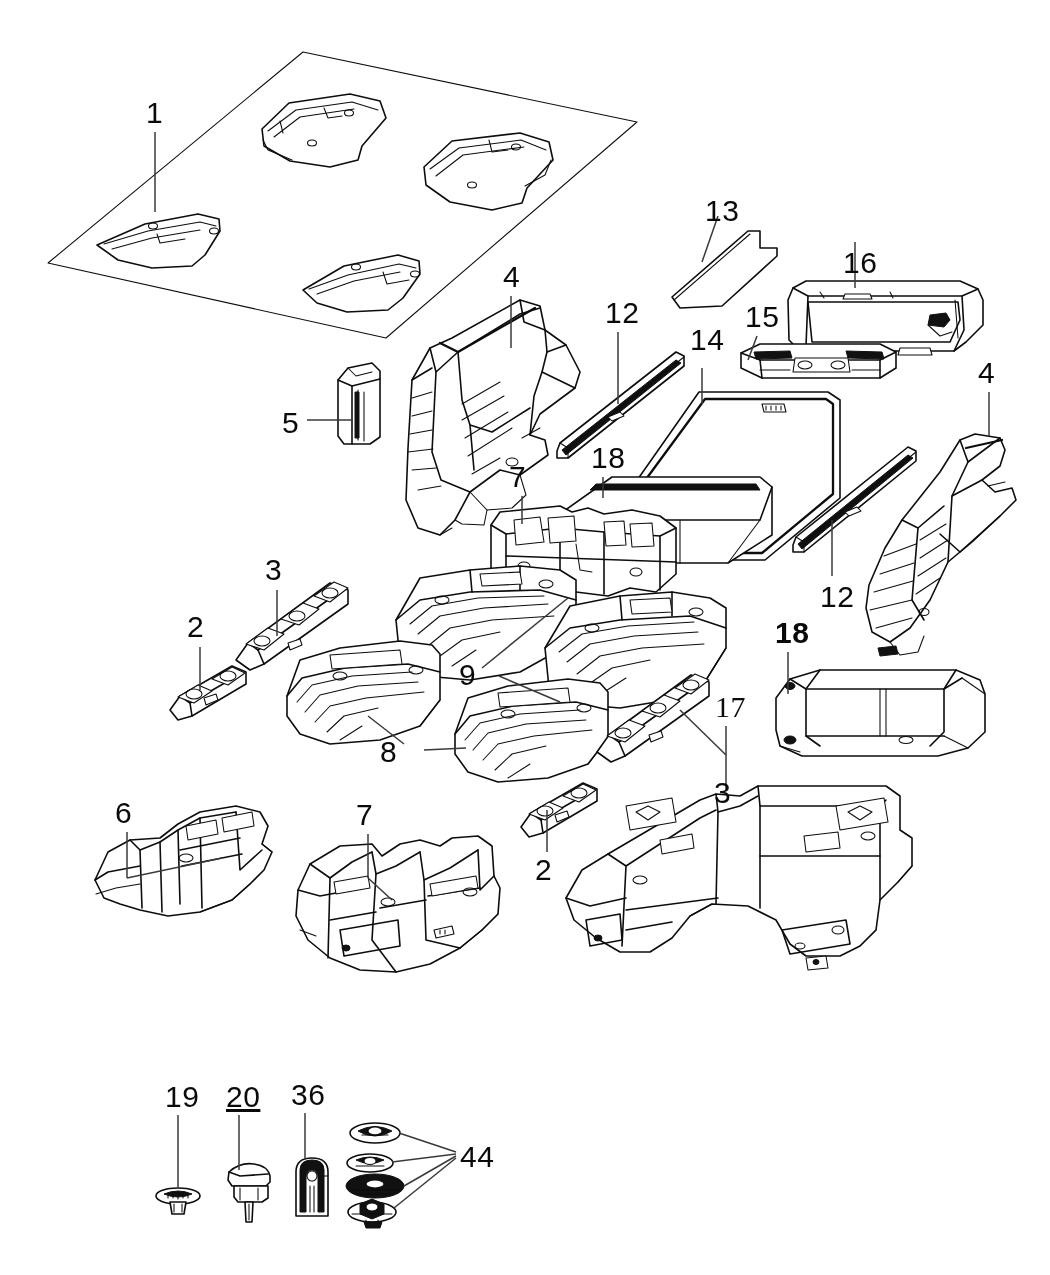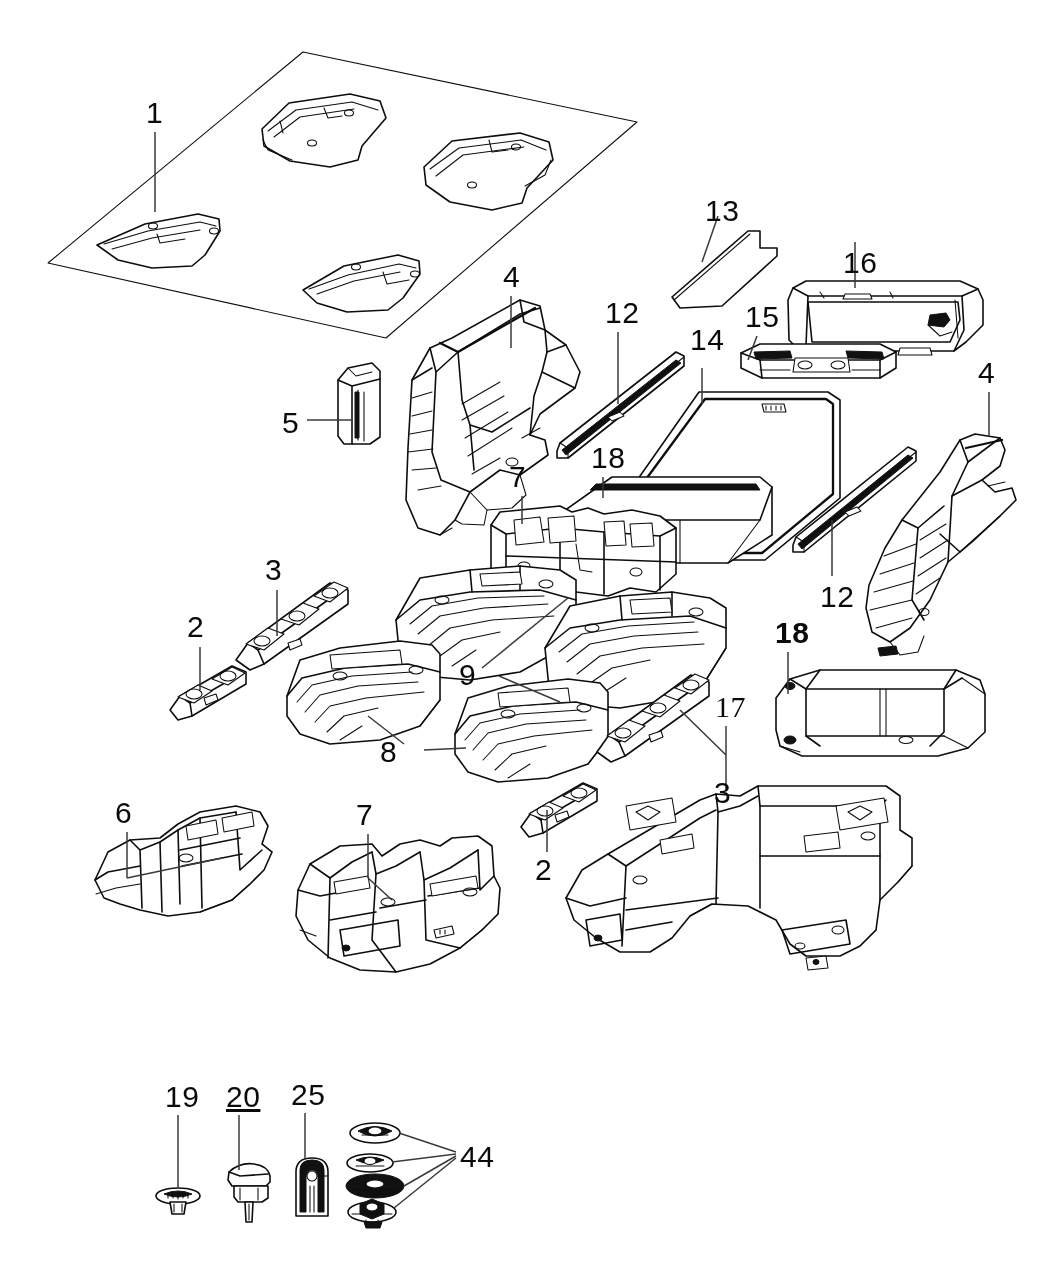--- a/index.html
+++ b/index.html
@@ -549,16 +549,16 @@
 <div class="callout" style="left:459px;top:660px;">9</div>
 <div class="callout" style="left:775px;top:618px;font-weight:bold;">18</div>
 <div class="callout" style="left:380px;top:737px;">8</div>
 <div class="callout" style="left:714px;top:778px;">3</div>
 <div class="callout" style="left:715px;top:692px;font-family:Liberation Serif, serif;">17</div>
 <div class="callout" style="left:535px;top:855px;">2</div>
 <div class="callout" style="left:115px;top:798px;">6</div>
 <div class="callout" style="left:356px;top:800px;">7</div>
 <div class="callout" style="left:165px;top:1082px;">19</div>
 <div class="callout" style="left:226px;top:1082px;text-decoration:underline;">20</div>
-<div class="callout" style="left:291px;top:1080px;">25</div>
+<div class="callout" style="left:291px;top:1080px;">36</div>
 <div class="callout" style="left:460px;top:1142px;">44</div>
 
 </div>
 
 </body></html>

